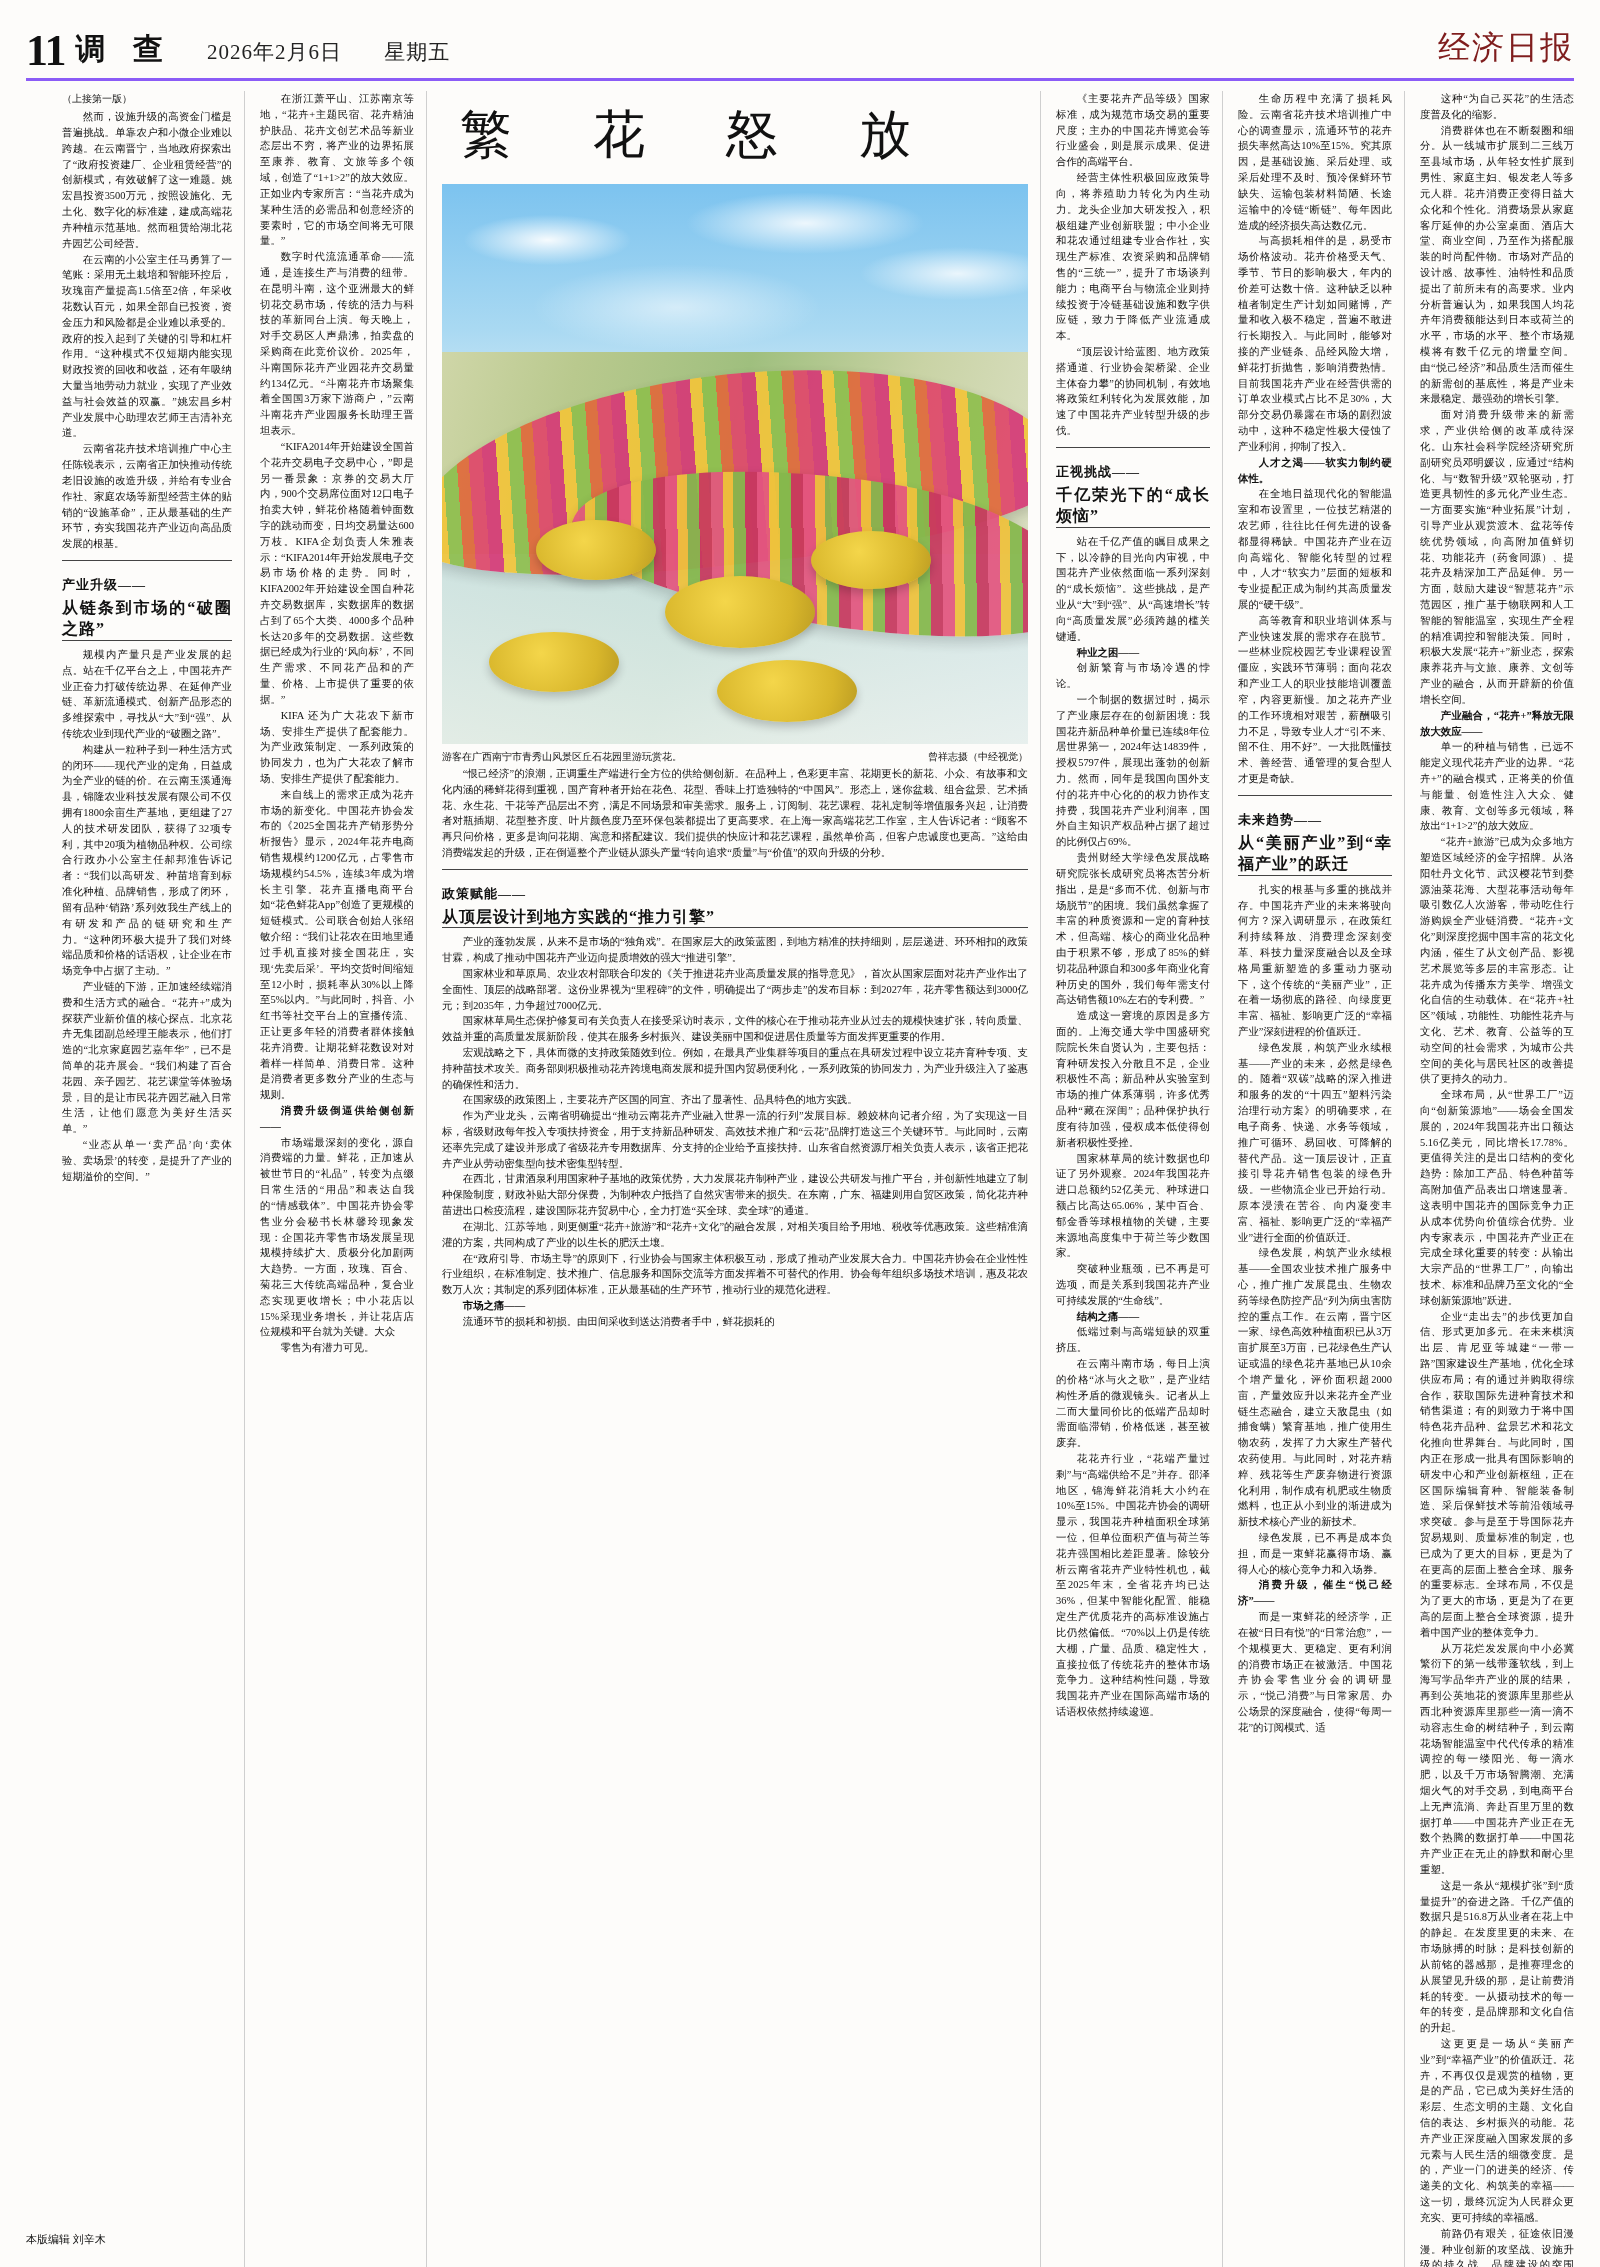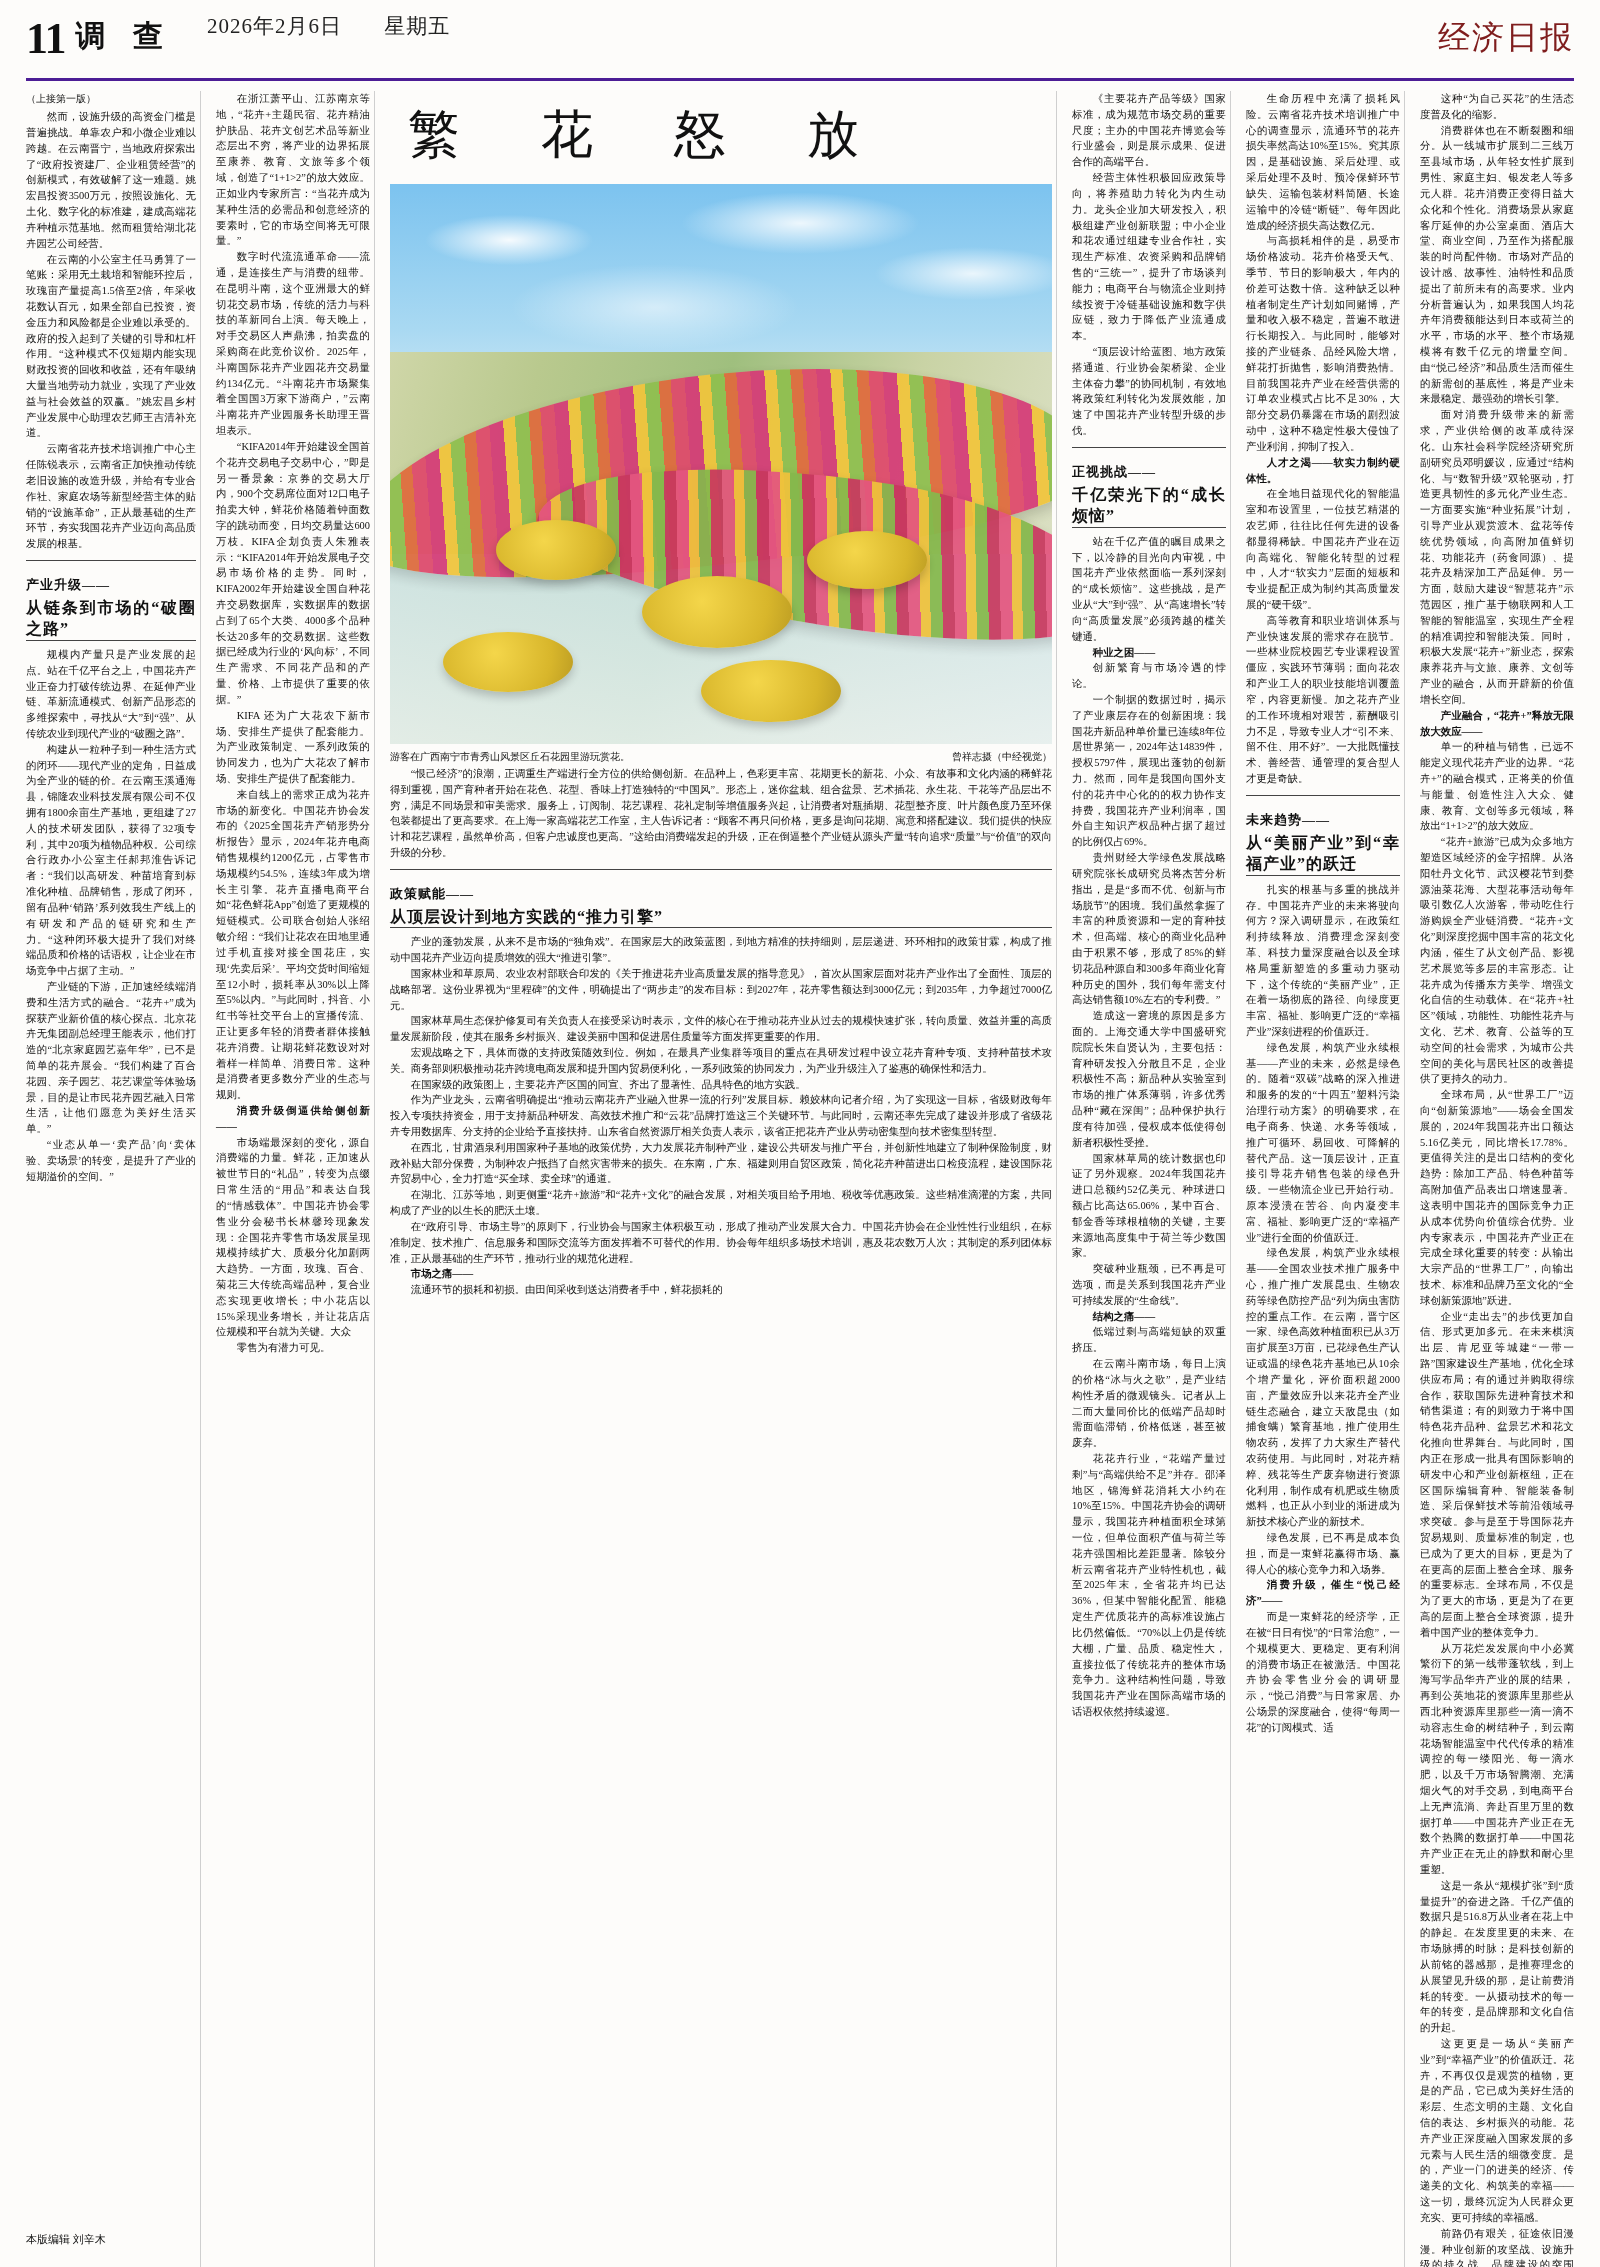--- a/index.html
+++ b/index.html
@@ -11,22 +11,22 @@
     position:relative;
   }
   .page{
     width:1600px;height:2267px;
     box-sizing:border-box;
     padding:18px 26px 10px 26px;
     position:relative;
   }
   
   .masthead{
-    display:flex;align-items:flex-start;
-    border-bottom:3px solid #4c1d95;
+    display:flex;align-items:flex-end;
+    border-bottom:3px solid #8b5cf6;
     padding-bottom:6px;
     height:54px;
   }
   .page-num{
     font-size:44px;font-weight:bold;line-height:0.95;
     font-family:"Liberation Serif", serif;
     letter-spacing:-1px;
     margin-right:10px;
   }
   .section-name{
@@ -43,25 +43,26 @@
     font-size:32px;font-weight:normal;letter-spacing:2px;
     color:#7f1d1d;
     position:relative;top:-2px;
     font-family:"Liberation Serif", serif;
   }
   
   .content{
     margin-top:10px;
     display:grid;
     grid-template-columns:170px 170px 1fr 170px 170px 170px;
-    column-gap:4px;
+    column-gap:12px;
     height:2150px;
     font-size:10.4px;
     line-height:1.52;
     text-align:justify;
+    margin-left:36px;
   }
   .col{position:relative;}
   .col > *{margin:0;}
   p{margin:0 0 2px 0;text-indent:2em;}
   .cont-note{font-size:10px;margin-bottom:3px;text-indent:0;}
   .rule-col{border-left:1px solid #cfcfcf;padding-left:15px;}
   .bigtitle{
     font-size:52px;
     font-weight:normal;
     letter-spacing:34px;

